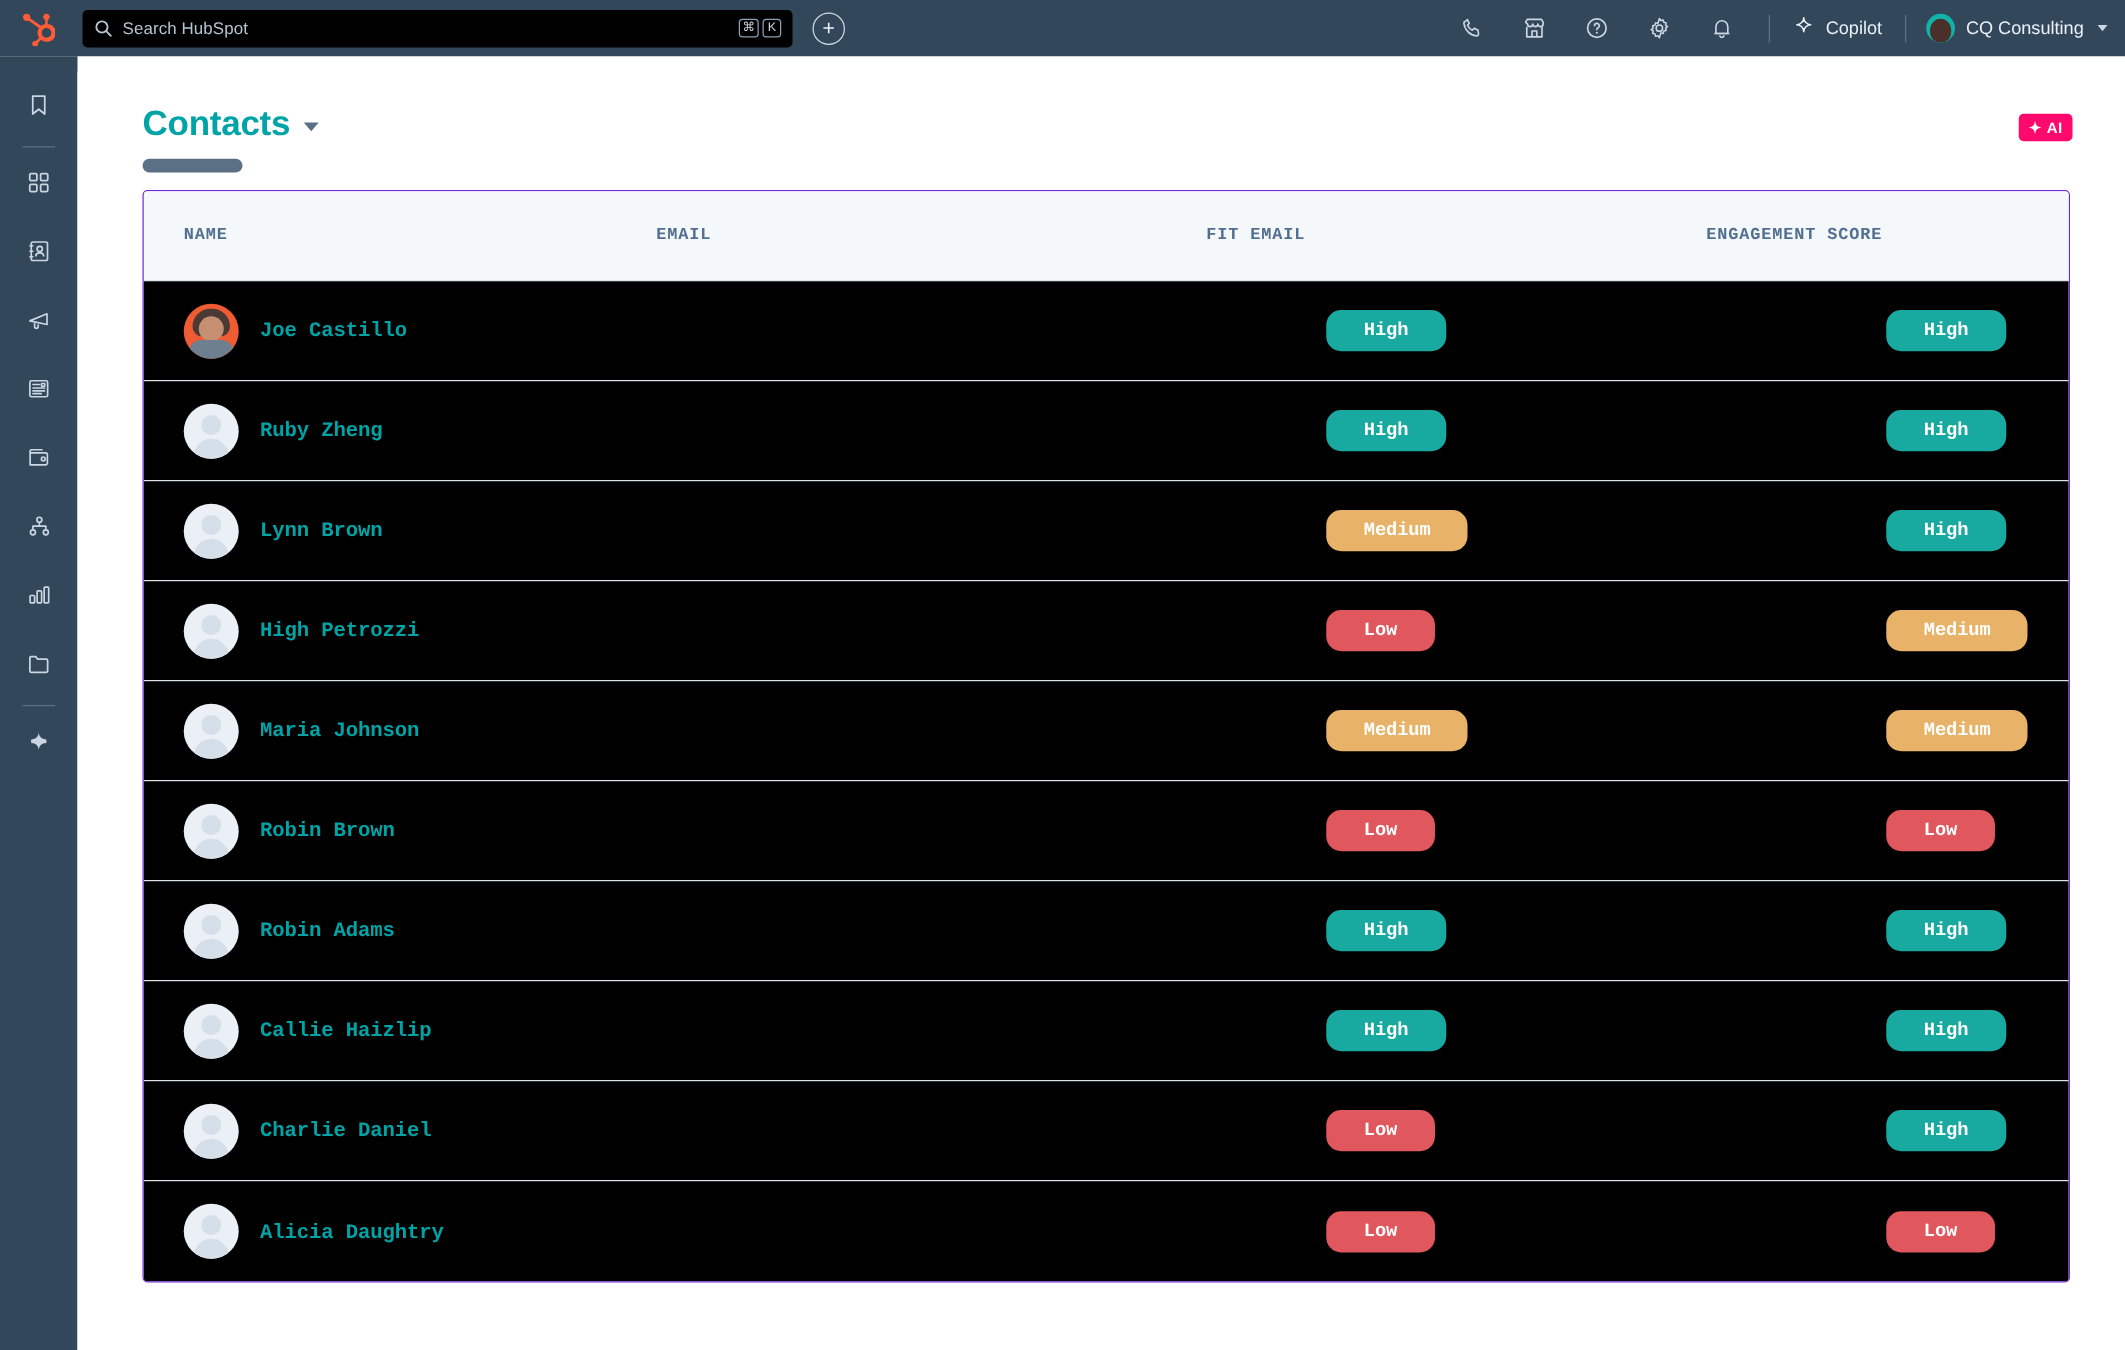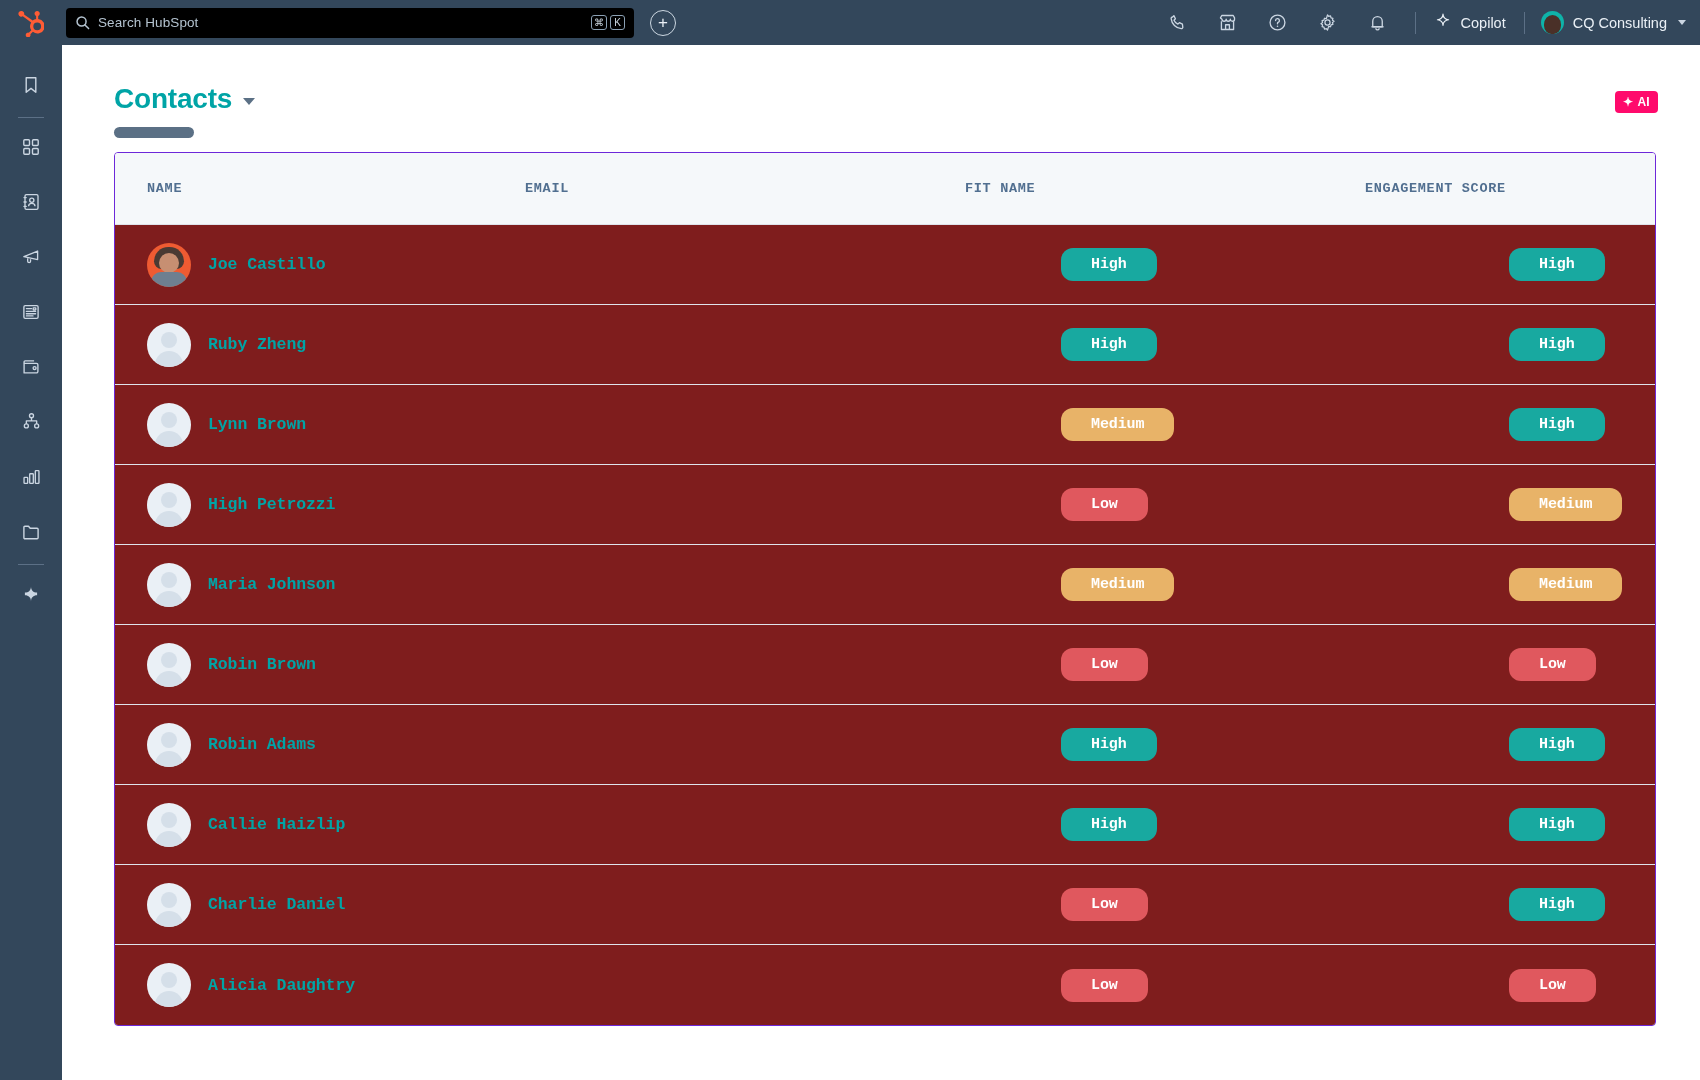--- a/index.html
+++ b/index.html
@@ -140,21 +140,21 @@
     letter-spacing: .7px;
   }
   .col-name  { width: 410px; padding-left: 32px; }
   .col-email { width: 440px; }
   .col-fit   { width: 400px; }
   .col-eng   { flex: 1; }
 
   .t-row {
     height: 80px; display: flex; align-items: center;
     border-bottom: 1px solid #dfe3eb;
-    background: #7f1d1d;
+    background: #000000;
     gap: 48px;
   }
   .t-row:last-child { border-bottom: none; }
 
   .name-cell { display: flex; align-items: center; gap: 17px; }
   .avatar {
     width: 44px; height: 44px; border-radius: 50%;
     background: #eaf0f6; position: relative; overflow: hidden; flex: none;
   }
   .avatar .ph-head {
@@ -392,21 +392,21 @@
       <span>✦</span>
       <span>AI</span>
     </div>
   </div>
 
   <div class="table-card">
 
     <div class="t-head">
       <div class="th col-name">NAME</div>
       <div class="th col-email">EMAIL</div>
-      <div class="th col-fit">FIT NAME</div>
+      <div class="th col-fit">FIT EMAIL</div>
       <div class="th col-eng">ENGAGEMENT SCORE</div>
     </div>
 
     <div id="rows">
         <div class="t-row">
           <div class="col-name name-cell">
             <span class="avatar photo">
               <span class="p-hair"></span>
               <span class="p-face"></span>
               <span class="p-shirt"></span>

